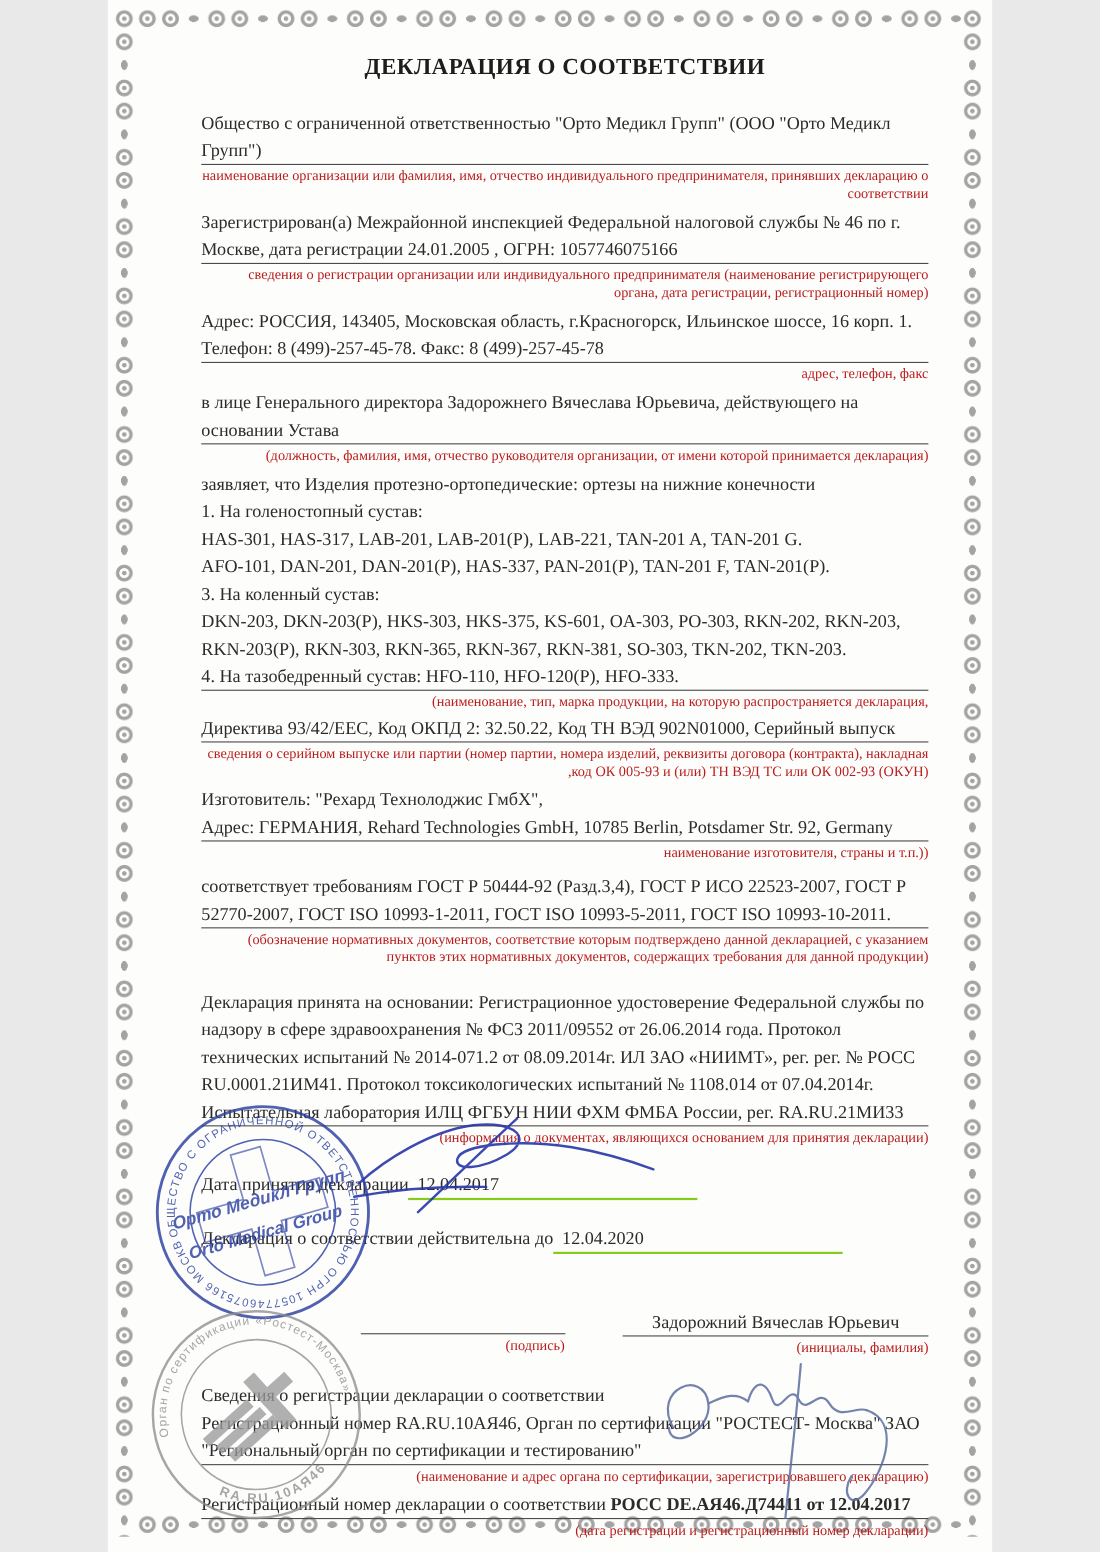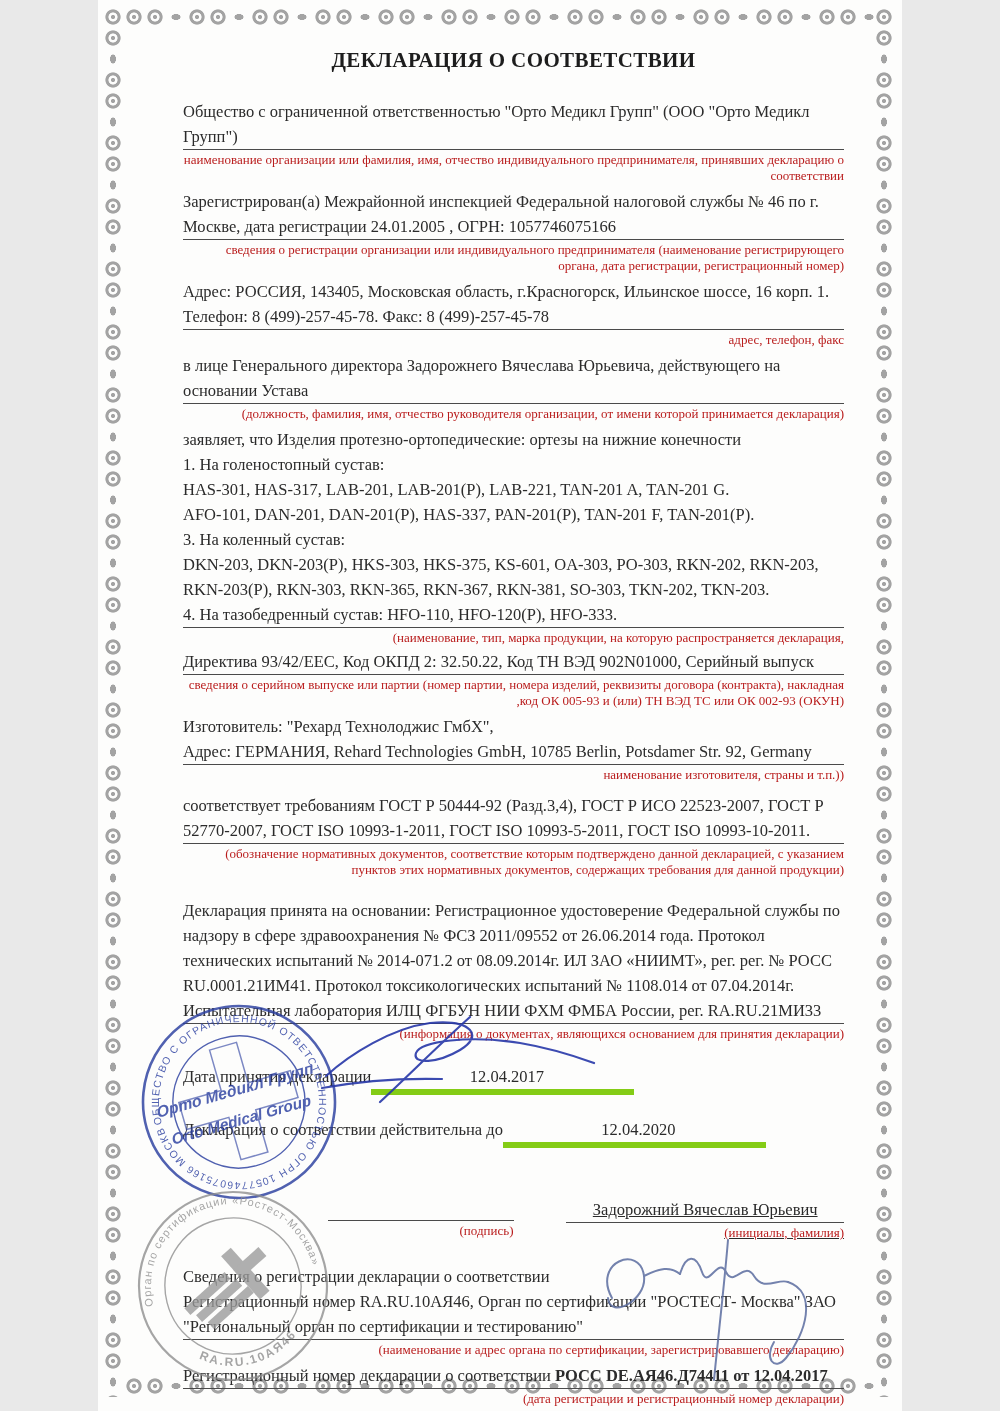--- a/index.html
+++ b/index.html
@@ -47,26 +47,26 @@
     font-size:13px;line-height:16px;color:#b91c1c;text-align:right;
     margin:2px auto 5px auto;max-width:862px;
   }
   .caption-sm{margin-bottom:3px;}
   .plist div{font-size:16.5px;line-height:25px;}
   .gap{margin-top:10px;}
   .gap-lg{margin-top:20px;}
   .bold{font-weight:bold;}
 
   .date-line{display:flex;align-items:baseline;font-size:16.5px;line-height:25px;margin-top:22px;}
-  .date-field{border-bottom:6px solid #84cc16;min-width:255px;padding-left:8px;text-align:center;}
+  .date-field{border-bottom:2px solid #84cc16;min-width:255px;padding-left:8px;}
 
   .sig-row{display:flex;justify-content:space-between;margin-top:50px;}
   .sig-col-left{width:50%;padding-left:145px;box-sizing:border-box;}
   .sig-line{border-bottom:1px solid #4a4a4a;height:22px;}
-  .sig-col-right{width:42%;text-decoration:underline;}
+  .sig-col-right{width:42%;}
   .sig-name{font-size:16.5px;line-height:24px;text-align:center;border-bottom:1px solid #4a4a4a;}
 
   .reg-heading{margin-top:18px;}
   .mp-row{display:flex;align-items:baseline;font-size:16.5px;line-height:25px;}
   .mp-label{flex:0 0 auto;padding-right:14px;}
   .mp-fill{flex:1 1 auto;border-bottom:1px solid #4a4a4a;height:20px;}
   .mp-name{flex:0 0 345px;text-align:center;border-bottom:1px solid #4a4a4a;font-family:Liberation Mono, monospace;}
 
   
   .overlay{position:absolute;pointer-events:none;}

